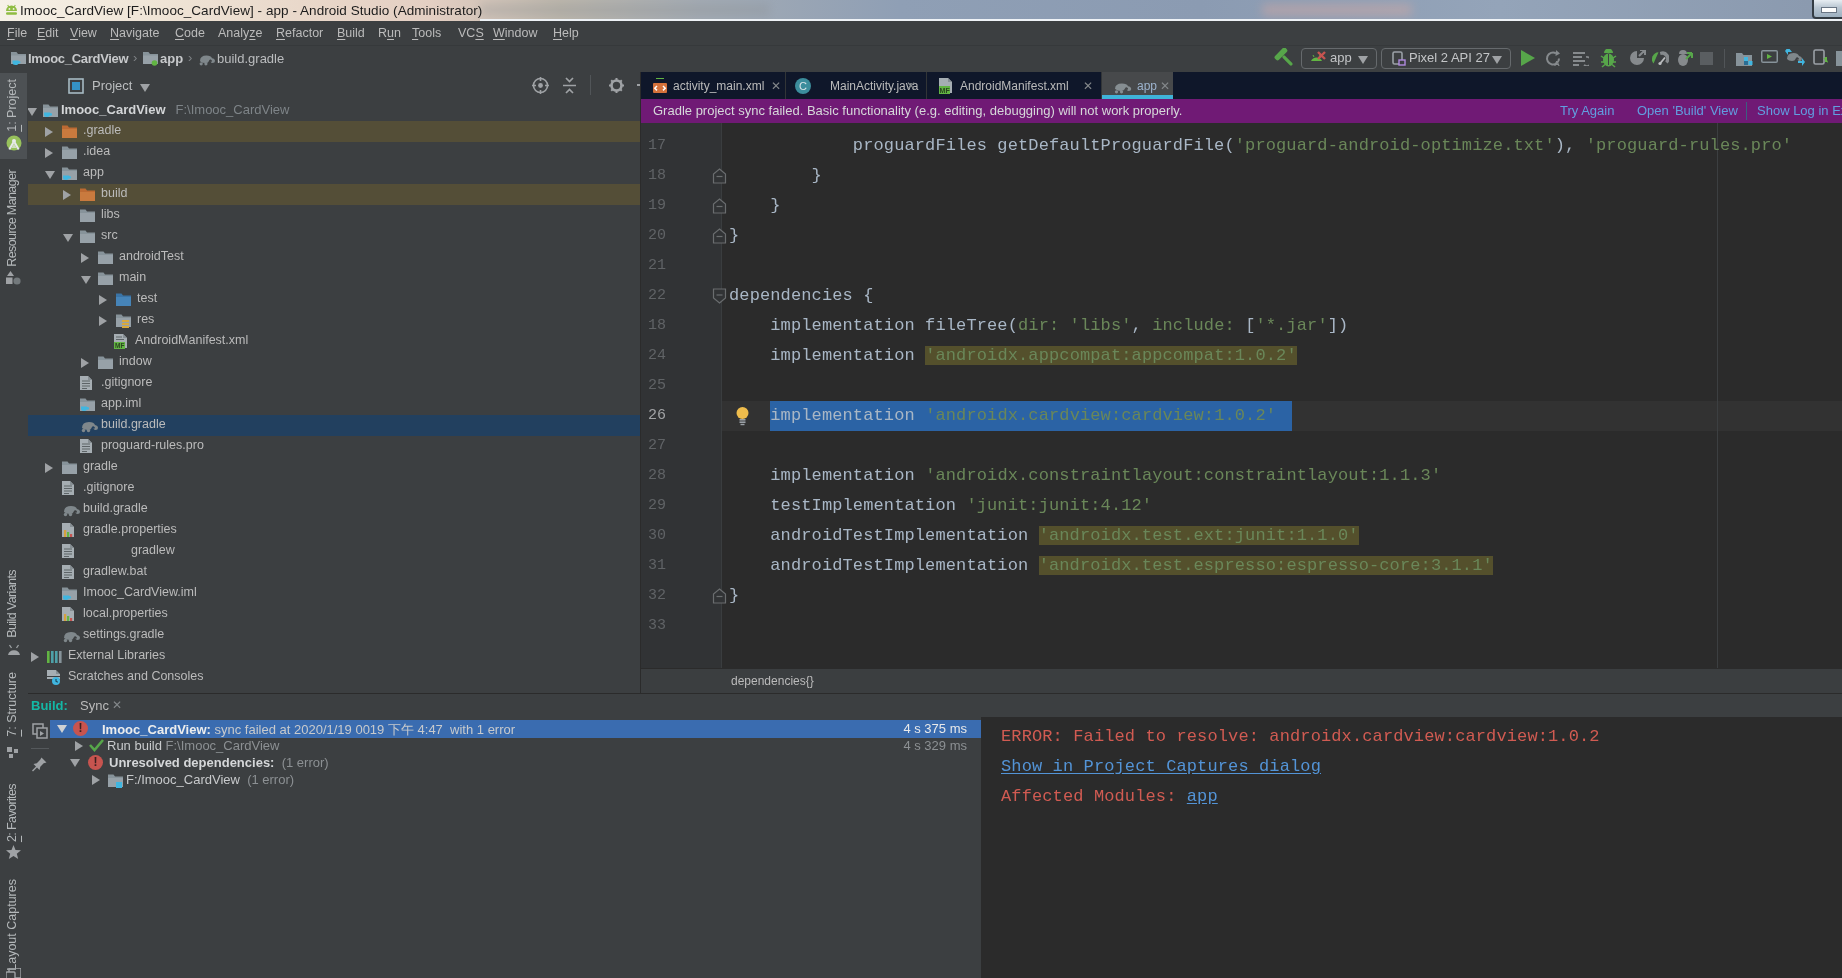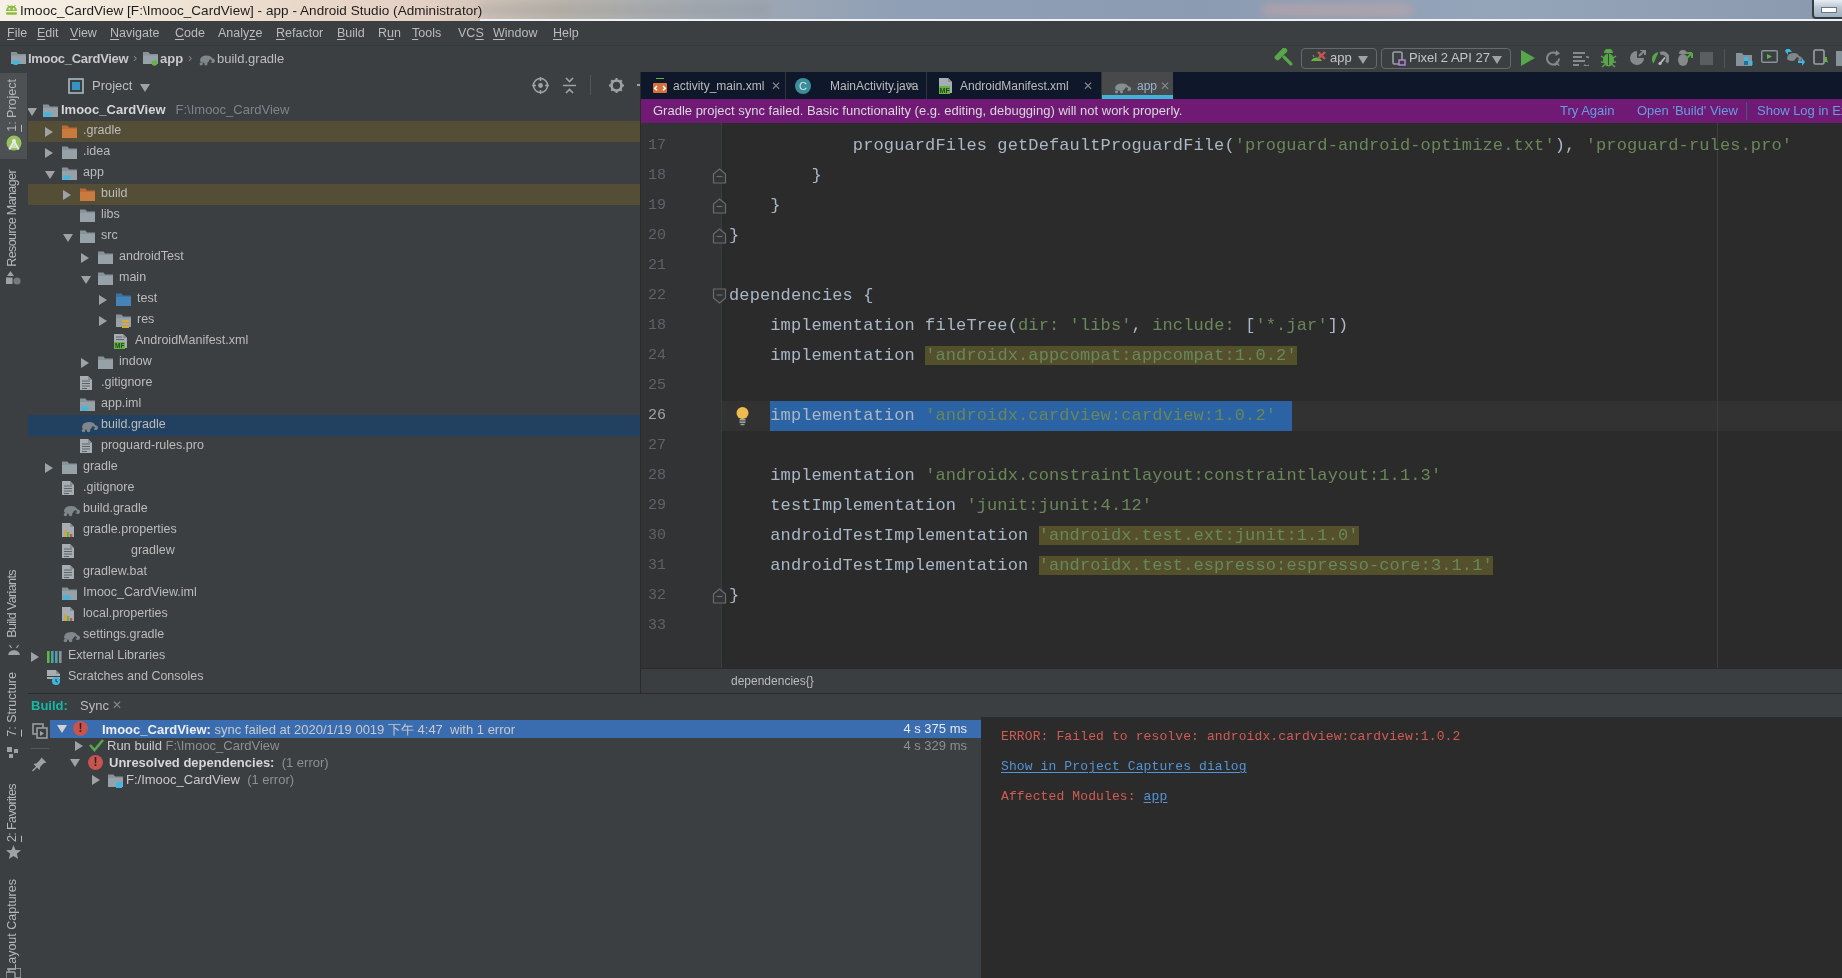--- a/index.html
+++ b/index.html
@@ -41,21 +41,21 @@
 #gutter{position:absolute;left:0;top:0;width:80px;height:545px;background:#313335;border-right:1px solid #3a3d3f;}
 .lno{position:absolute;left:0;width:25px;line-height:30px;text-align:right;font-family:"Liberation Mono",monospace;font-size:15px;color:#606366;}
 .cline{position:absolute;left:88px;line-height:30px;white-space:pre;font-family:"Liberation Mono",monospace;font-size:17px;letter-spacing:0.12px;color:#a9b7c6;}
 .str{color:#6a8759;}
 .kh{background:#54502c;}
 #crumb{position:absolute;left:0;top:596px;width:1201px;height:25px;background:#3b3e40;border-top:1px solid #2b2b2b;color:#bbbbbb;font-size:12px;}
 
 #build{left:28px;top:693px;width:1814px;height:285px;background:#3c3f41;border-top:1px solid #2b2b2b;}
 #bhead{position:absolute;left:0;top:0;width:1814px;height:23px;color:#bbbbbb;font-size:13px;}
 #btree{position:absolute;left:22px;top:23px;width:931px;height:262px;background:#3c3f41;}
-#bconsole{position:absolute;left:953px;top:23px;width:861px;height:262px;background:#2b2b2b;font-family:"Liberation Mono",monospace;font-size:13px;letter-spacing:0.12px;}
+#bconsole{position:absolute;left:953px;top:23px;width:861px;height:262px;background:#2b2b2b;font-family:"Liberation Mono",monospace;font-size:17px;letter-spacing:0.12px;}
 .brow{position:absolute;left:0;width:931px;height:18px;font-size:13px;color:#c8cacc;}
 .gray{color:#8c9093;}
 .err-ic{position:absolute;width:15px;height:15px;border-radius:50%;background:#c7544f;color:#3c2020;font-weight:bold;text-align:center;font-size:12px;line-height:15px;}
 </style>
 </head>
 <body>
 <div id="stage">
   <div class="abs" id="titlebar">
     <div class="abs" style="left:480px;top:3px;width:290px;height:14px;background:#8b8f92;opacity:.28;filter:blur(4px);border-radius:3px;"></div>
     <div class="abs" style="left:1262px;top:4px;width:150px;height:12px;background:#d8a8a0;opacity:.45;filter:blur(5px);border-radius:3px;"></div>

